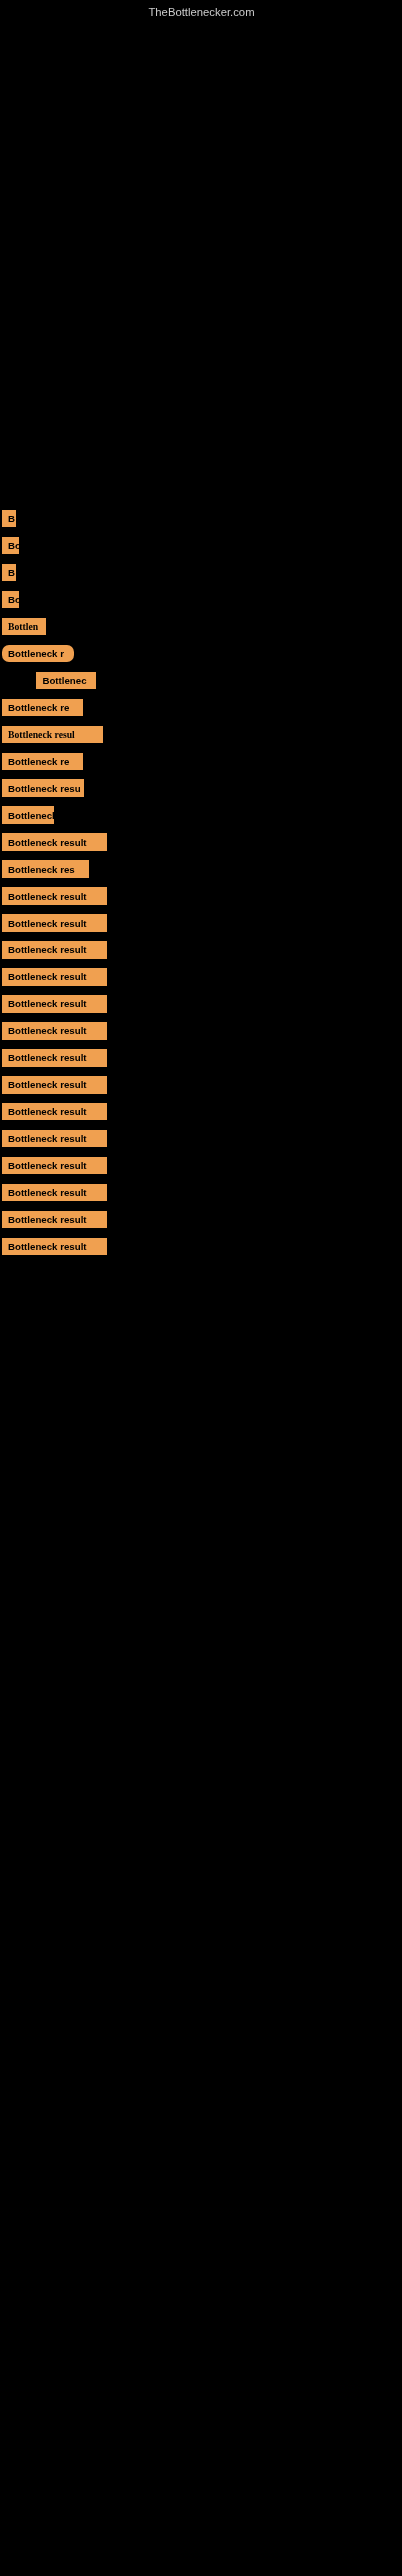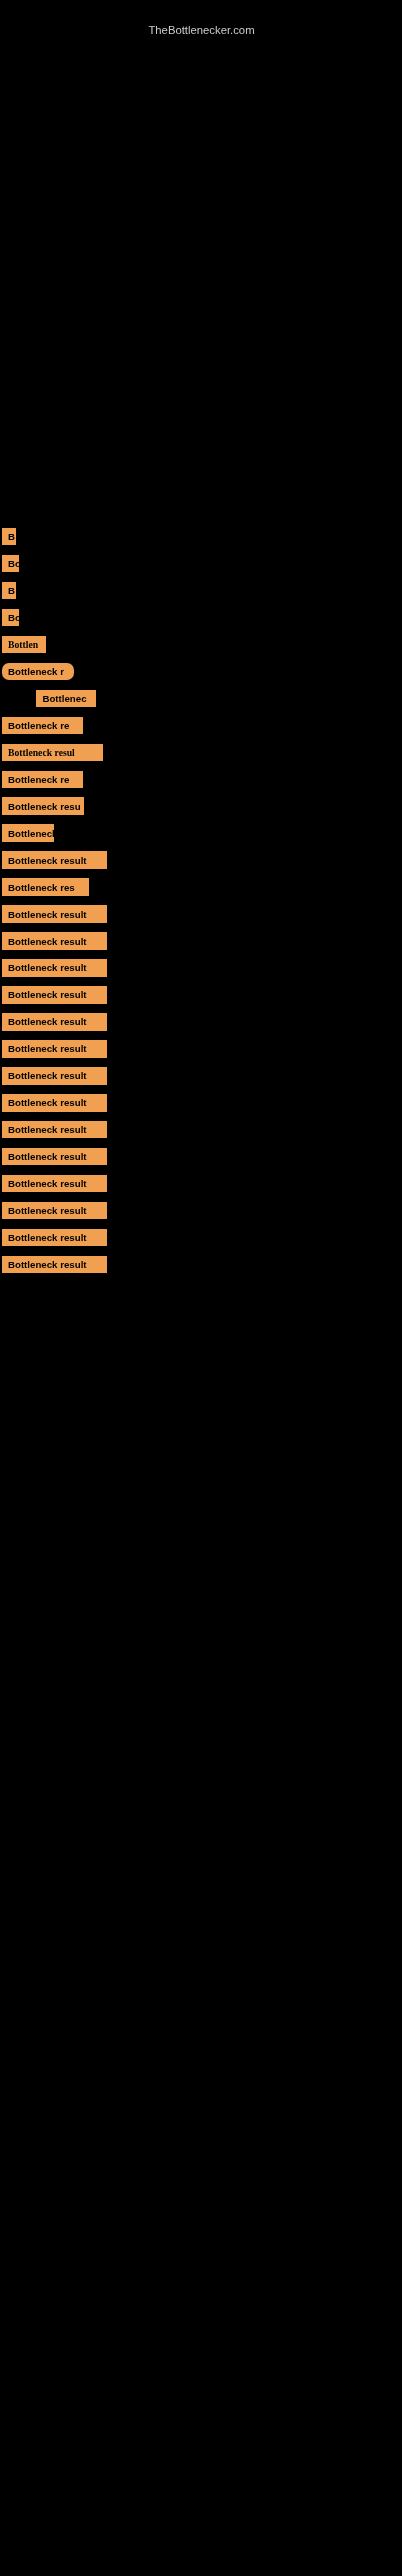--- a/index.html
+++ b/index.html
@@ -7,21 +7,21 @@
       background-color: #000;
       width: 403px;
       min-height: 2576px;
       font-family: Arial, sans-serif;
       position: relative;
     }
     .site-title {
       text-align: center;
       color: #ccc;
       font-size: 11.3px;
-      padding: 24px 0 4px 0;
+      padding: 6px 0 4px 0;
     }
     .chart-area {
       width: 100%;
       height: 483px;
       background-color: #000;
       position: relative;
     }
     .result-item {
       display: flex;
       align-items: center;

